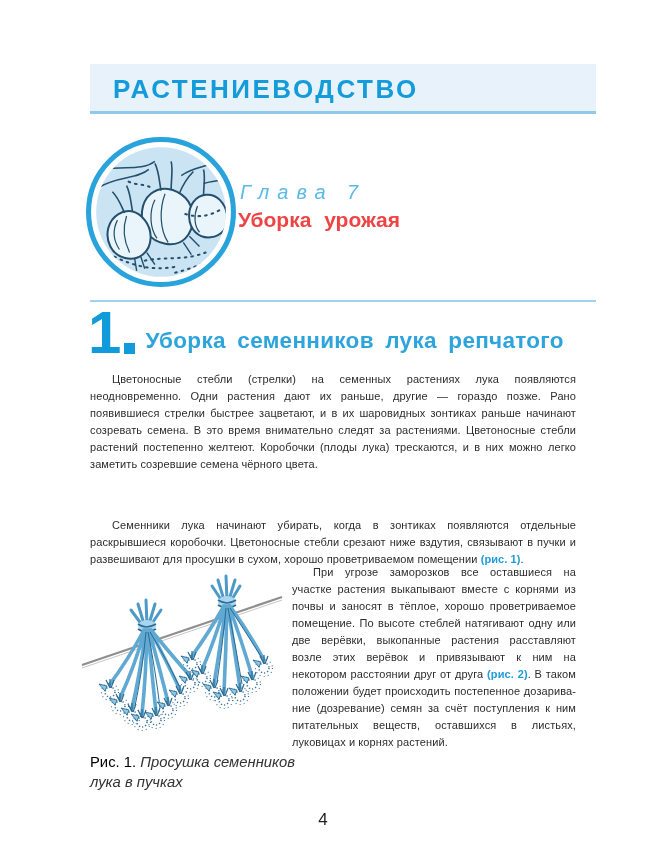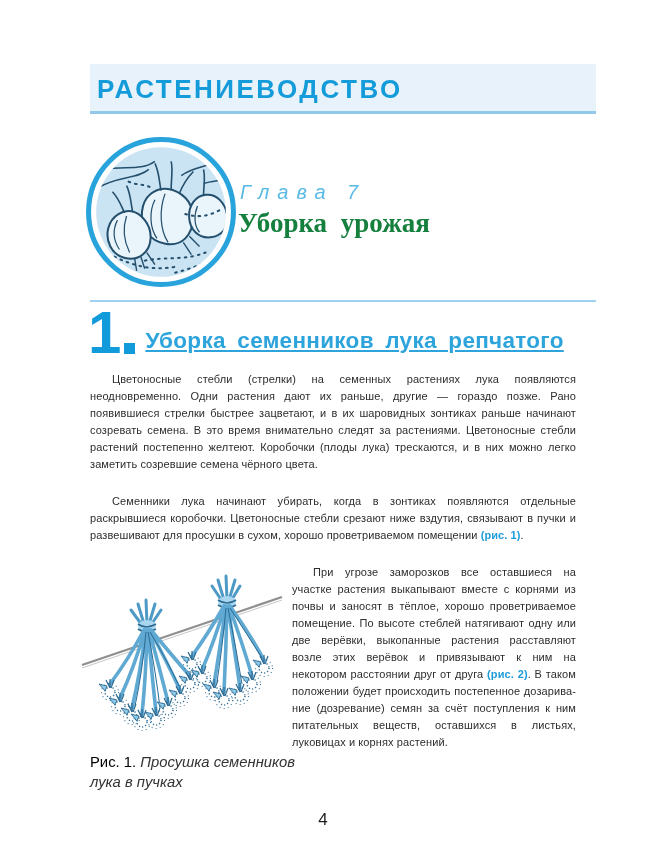--- a/index.html
+++ b/index.html
@@ -5,49 +5,48 @@
   html,body{margin:0;padding:0;background:#ffffff;}
   .page{
     position:relative;width:650px;height:865px;background:#ffffff;overflow:hidden;
     font-family:"Liberation Sans",sans-serif;color:#2d2d2d;
   }
   
   .band{
     position:absolute;left:90px;top:64px;width:506px;height:50px;
     background:#E8F2FA;border-bottom:3px solid #92C9EA;
     font-size:26px;font-weight:bold;line-height:50px;color:#149BDA;
-    letter-spacing:2.5px;padding-left:7px;box-sizing:border-box;
+    letter-spacing:2.5px;padding-left:23px;box-sizing:border-box;
     white-space:nowrap;
   }
   
   .circle-ill{position:absolute;left:84px;top:135px;width:154px;height:154px;}
   .glava{
     position:absolute;left:240px;top:181px;
     font-style:italic;font-size:20px;letter-spacing:8px;color:#5ABAE6;
     white-space:nowrap;
   }
   .chap-title{
     position:absolute;left:238px;top:208px;
-    font-size:27px;font-weight:bold;color:#15803d;word-spacing:7px;
+    font-size:21px;font-weight:bold;color:#ef4444;word-spacing:7px;
     white-space:nowrap;
-    font-family:Liberation Serif, serif;
   }
   .divider{position:absolute;left:90px;top:300px;width:506px;height:2px;background:#9FD2EE;}
   
   .sec-head{position:absolute;left:88px;top:309px;display:flex;align-items:flex-end;}
   .big-num{font-size:60px;line-height:47px;font-weight:bold;color:#119BDA;display:flex;align-items:flex-end;}
   .sq{display:inline-block;width:11px;height:11px;background:#119BDA;margin:0 0 2px 3px;}
-  .sec-title{font-size:22.5px;color:#2EA4DC;margin:0 0 2px 10px;word-spacing:5px;letter-spacing:.3px;white-space:nowrap;text-decoration:underline;}
+  .sec-title{font-size:22.5px;color:#2EA4DC;margin:0 0 2px 10px;word-spacing:5px;letter-spacing:.3px;white-space:nowrap;}
   
   .body{
     position:absolute;font-size:11px;line-height:17px;color:#2d2d2d;
     text-align:justify;text-indent:22px;margin:0;letter-spacing:.1px;
   }
   .p1{left:90px;top:371px;width:486px;}
-  .p2{left:90px;top:493px;width:486px;}
+  .p2{left:90px;top:517px;width:486px;}
   .p3{left:292px;top:564px;width:284px;text-indent:21px;}
   .ref{font-weight:bold;color:#1E9CD9;text-decoration:none;cursor:pointer;}
   .em{}
   
   .fig{position:absolute;left:76px;top:564px;width:212px;height:184px;}
   .caption{
     position:absolute;left:90px;top:753px;width:206px;margin:0;
     font-size:14.8px;line-height:19.5px;color:#333;font-style:italic;text-align:left;
   }
   .cap-label{font-style:normal;font-weight:normal;color:#000000;}

